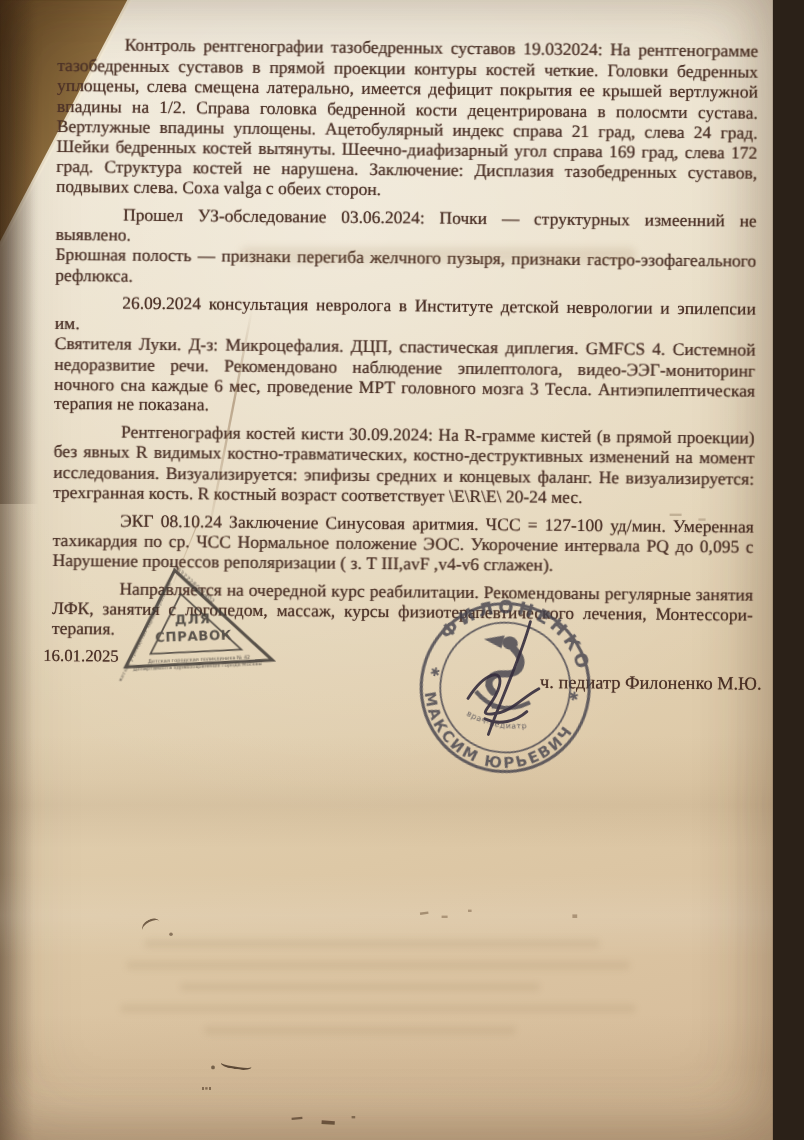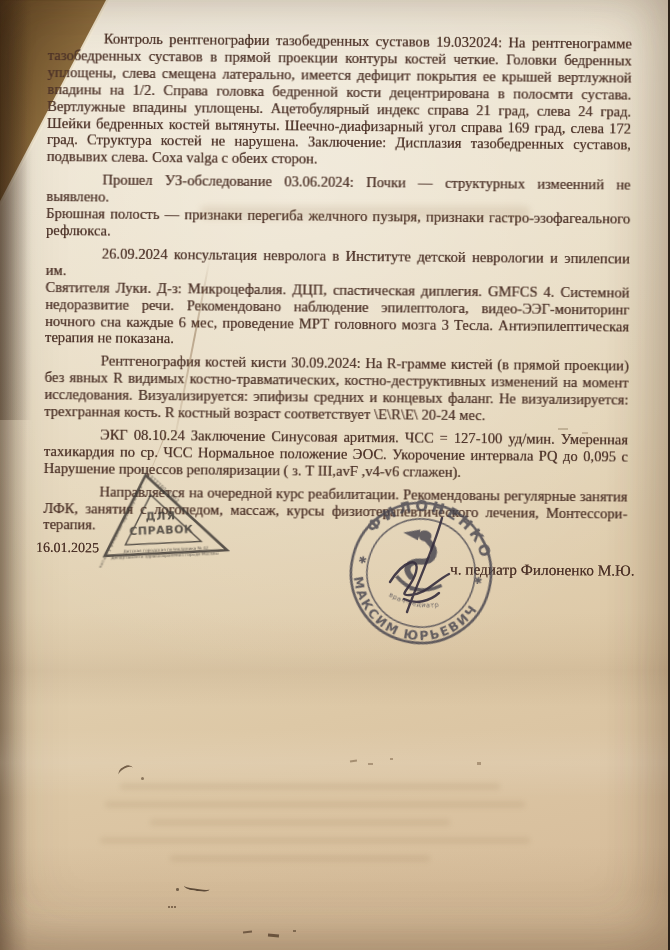--- a/index.html
+++ b/index.html
@@ -2,21 +2,20 @@
 <html><head>
 <meta charset="utf-8">
 <style>
   html,body{margin:0;padding:0;background:#2b2118;}
   .photo{
     position:relative;width:644px;height:950px;overflow:hidden;
     background:
       radial-gradient(120% 90% at 45% 18%, rgba(255,255,255,.30), rgba(255,255,255,0) 60%),
       linear-gradient(168deg,#f0e9d9 0%,#eadfc8 28%,#e4d5b8 50%,#ddc8a6 72%,#d8bf9d 90%,#d3b996 100%);
     font-family:"Liberation Serif", serif;
-    padding-left:24px;
   }
   .photo::after{content:"";position:absolute;inset:0;pointer-events:none;
     box-shadow:inset 0 0 70px rgba(70,45,25,.20), inset -14px -12px 50px rgba(95,62,35,.16), inset 0 -18px 40px rgba(90,60,35,.12);}
   .left-vignette{position:absolute;left:0;top:0;width:28px;height:100%;
     background:linear-gradient(90deg, rgba(48,30,16,.42), rgba(48,30,16,.14) 55%, rgba(48,30,16,0));}
   .left-vignette-top{position:absolute;left:0;top:0;width:40px;height:420px;
     background:linear-gradient(90deg, rgba(40,25,12,.35), rgba(40,25,12,0) 80%);}
   .corner-svg{position:absolute;left:0;top:0;}
   .fold-band{position:absolute;left:0;width:100%;pointer-events:none;}
   .band1{top:612px;height:95px;background:linear-gradient(180deg,transparent,rgba(140,100,60,.05) 40%,rgba(120,85,50,.09) 62%,transparent);}

